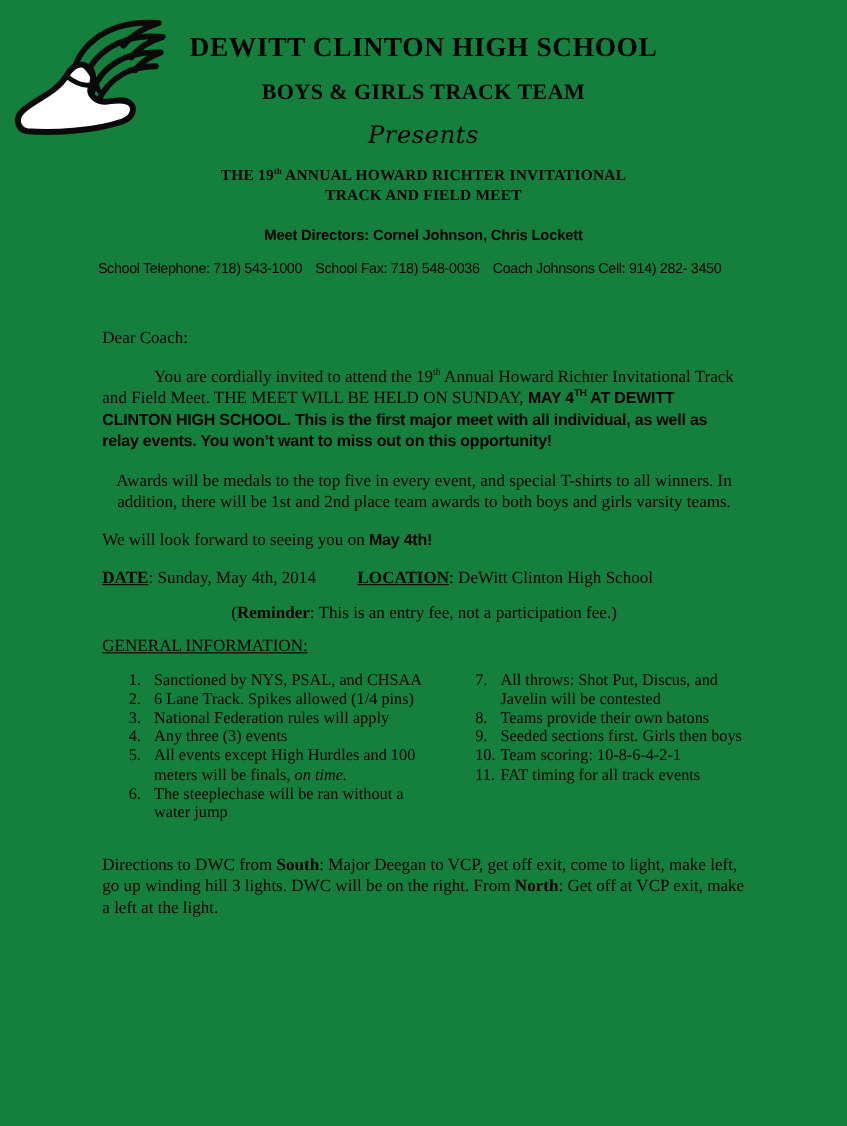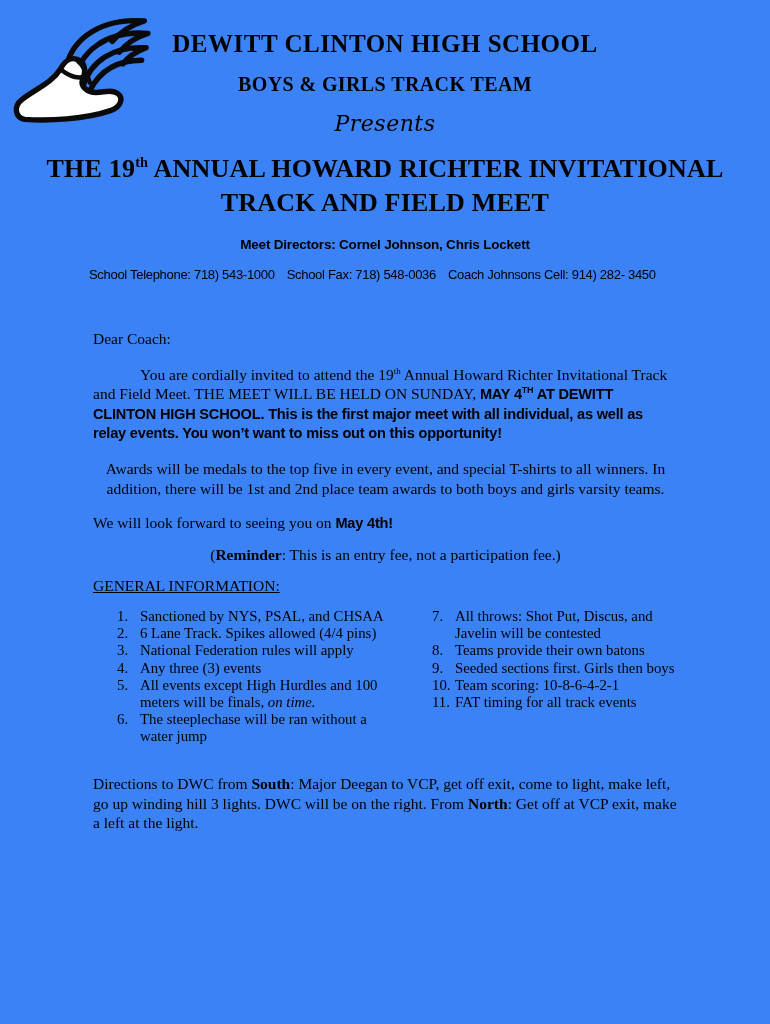--- a/index.html
+++ b/index.html
@@ -1,33 +1,33 @@
 <!DOCTYPE html>
 <html><head>
 <meta charset="utf-8">
 <style>
   html,body{margin:0;padding:0;background:#fff;}
   .page{
-    width:770px;height:1024px;background:#3b82f6;position:relative;
+    width:770px;height:1024px;background:#15803d;position:relative;
     font-family:"Liberation Serif",serif;color:#000;overflow:hidden;
   }
   
   .logo{position:absolute;left:12px;top:6px;width:152px;height:122px;}
   
   .hdr{text-align:center;}
   .school-name{
     margin:30px 0 0;font-size:25px;font-weight:700;letter-spacing:.5px;
     line-height:1.15;
   }
   .team-name{margin:14px 0 0;font-size:20px;font-weight:700;letter-spacing:.4px;}
   .presents{
     margin:15px 0 0;font-family:"DejaVu Serif",serif;font-style:italic;
     font-size:22px;letter-spacing:.5px;
   }
-  .meet-title{margin:16px 0 0;font-size:26px;font-weight:700;line-height:1.32;letter-spacing:.2px;}
+  .meet-title{margin:16px 0 0;font-size:14px;font-weight:700;line-height:1.32;letter-spacing:.2px;}
   .meet-title sup{font-size:.55em;vertical-align:super;line-height:0;}
   .directors{
     margin:17px 0 12px;font-family:"Liberation Sans",sans-serif;font-weight:700;
     font-size:13.5px;letter-spacing:-.2px;
   }
   .contacts{
     margin:15px 0 0;padding-left:89px;display:flex;gap:12px;text-align:left;
     font-family:"Liberation Sans",sans-serif;font-size:13px;letter-spacing:-.3px;
   }
   
@@ -97,36 +97,40 @@
   <main class="letter">
 
     <p class="salutation">Dear Coach:</p>
 
     <p class="para-invite"><span>You are cordially invited to attend the 19</span><sup class="sup">th</sup><span> Annual Howard Richter Invitational Track and Field Meet. THE MEET WILL BE HELD ON SUNDAY, </span><span class="bs">MAY 4</span><sup class="sup bs">TH</sup><span class="bs"> AT DEWITT CLINTON HIGH SCHOOL.</span><span>  </span><span class="bs">This is the first major meet with all individual, as well as relay events. You won’t want to miss out on this opportunity!</span></p>
 
     <p class="para-awards">Awards will be medals to the top five in every event, and special T-shirts to all winners. In addition, there will be 1st and 2nd place team awards to both boys and girls varsity teams.</p>
 
     <p class="look-forward"><span>We will look forward to seeing you on </span><span class="bs">May 4th!</span></p>
 
+    <div class="detail-row">
+      <div><span class="lbl">DATE</span><span>: Sunday, May 4th, 2014</span></div>
+      <div><span class="lbl">LOCATION</span><span>: DeWitt Clinton High School</span></div>
+    </div>
 
 
     <p class="reminder"><span>(</span><span style="font-weight:700">Reminder</span><span>: This is an entry fee, not a participation fee.)</span></p>
 
 
     <p class="gen-info">GENERAL INFORMATION:</p>
 
     <div class="cols">
       <div class="col-left">
         <div class="li">
             <span class="num">1.</span>
             <span class="txt">Sanctioned by NYS, PSAL, and CHSAA</span>
           </div>
         <div class="li">
             <span class="num">2.</span>
-            <span class="txt">6 Lane Track. Spikes allowed (4/4 pins)</span>
+            <span class="txt">6 Lane Track. Spikes allowed (1/4 pins)</span>
           </div>
         <div class="li">
             <span class="num">3.</span>
             <span class="txt">National Federation rules will apply</span>
           </div>
         <div class="li">
             <span class="num">4.</span>
             <span class="txt">Any three (3) events</span>
           </div>
         <div class="li">

